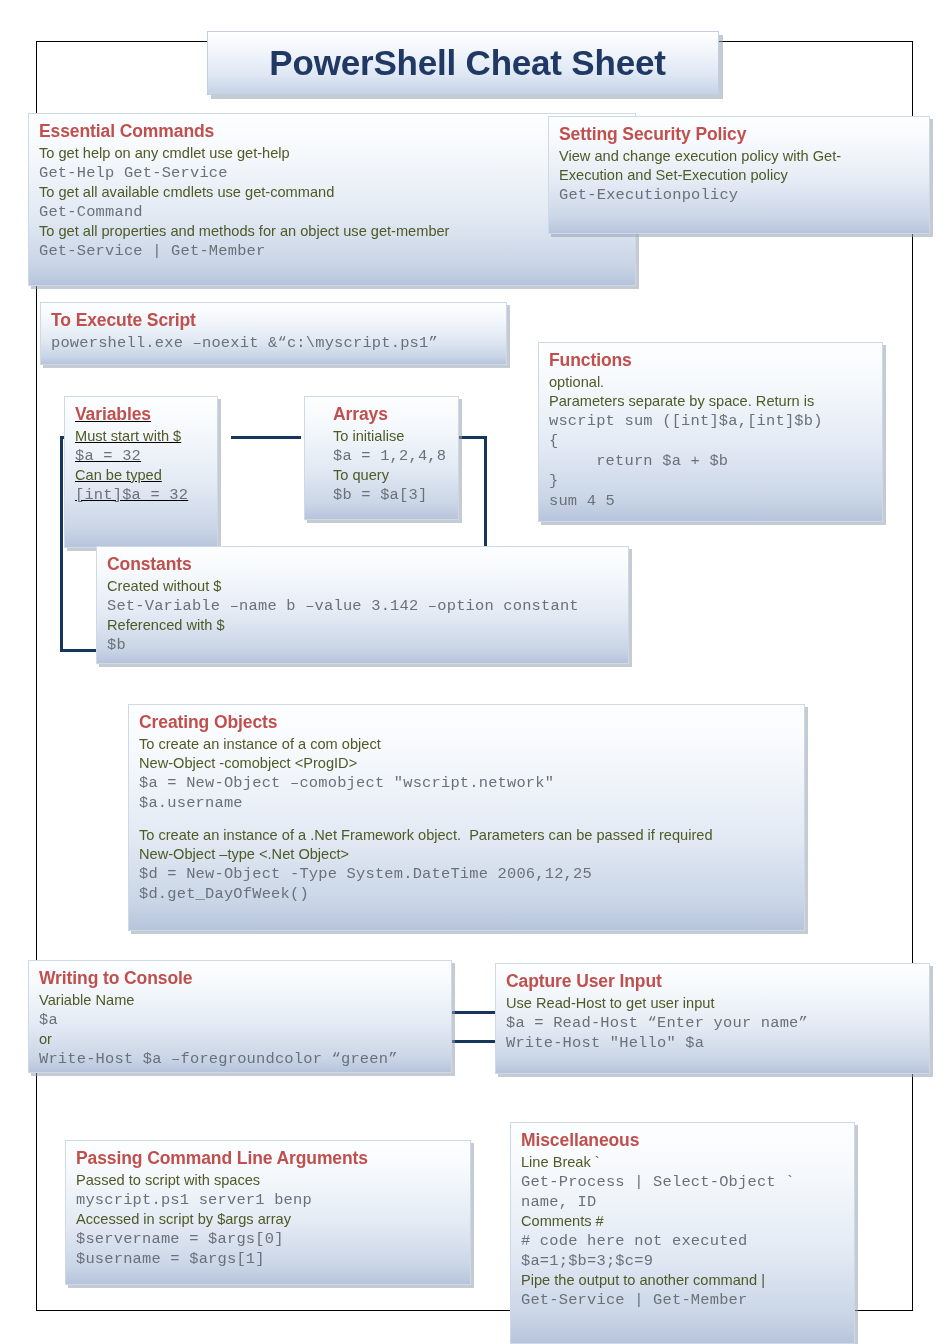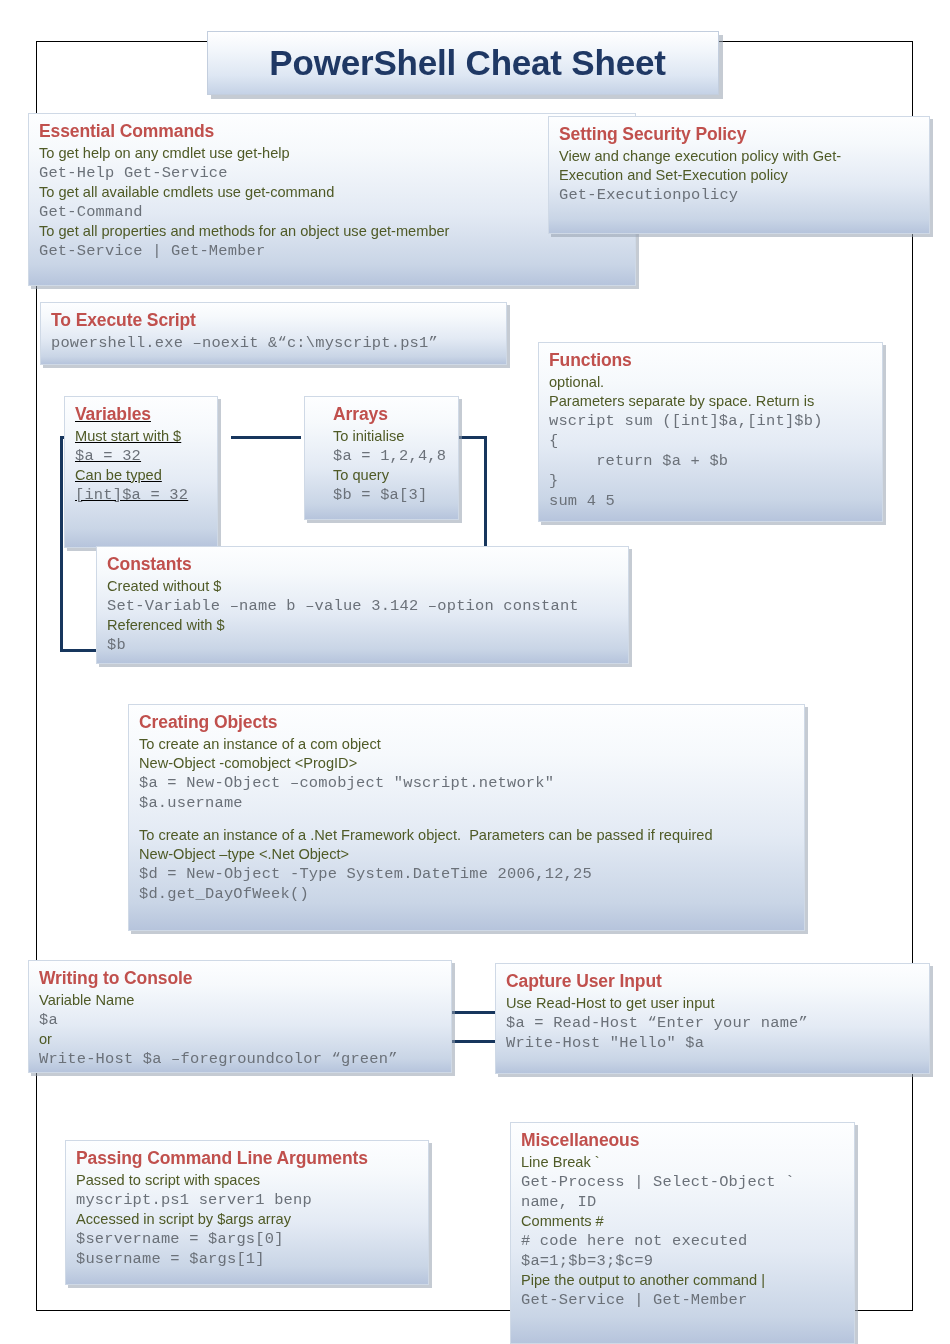--- a/index.html
+++ b/index.html
@@ -84,21 +84,21 @@
   #p-essential   {left:28px;  top:113px; width:608px; height:173px;}
   #p-security    {left:548px; top:116px; width:382px; height:118px;}
   #p-execute     {left:40px;  top:302px; width:467px; height:63px;}
   #p-variables   {left:64px;  top:396px; width:154px; height:152px;text-decoration:underline;}
   #p-arrays      {left:304px; top:396px; width:155px; height:124px;padding-left:28px;}
   #p-functions   {left:538px; top:342px; width:345px; height:180px;}
   #p-constants   {left:96px;  top:546px; width:533px; height:118px;}
   #p-objects     {left:128px; top:704px; width:677px; height:227px;}
   #p-console     {left:28px;  top:960px; width:424px; height:113px;}
   #p-capture     {left:495px; top:963px; width:435px; height:111px;}
-  #p-passing     {left:65px;  top:1140px;width:364px; height:145px;}
+  #p-passing     {left:65px;  top:1140px;width:406px; height:145px;}
   #p-misc        {left:510px; top:1098px;width:345px; height:222px;margin-top:24px;}
 </style>
 </head>
 <body>
 
 <div id="page-frame"></div>
 
 <div id="title-banner">
   <span class="t">PowerShell Cheat Sheet</span>
 </div>

